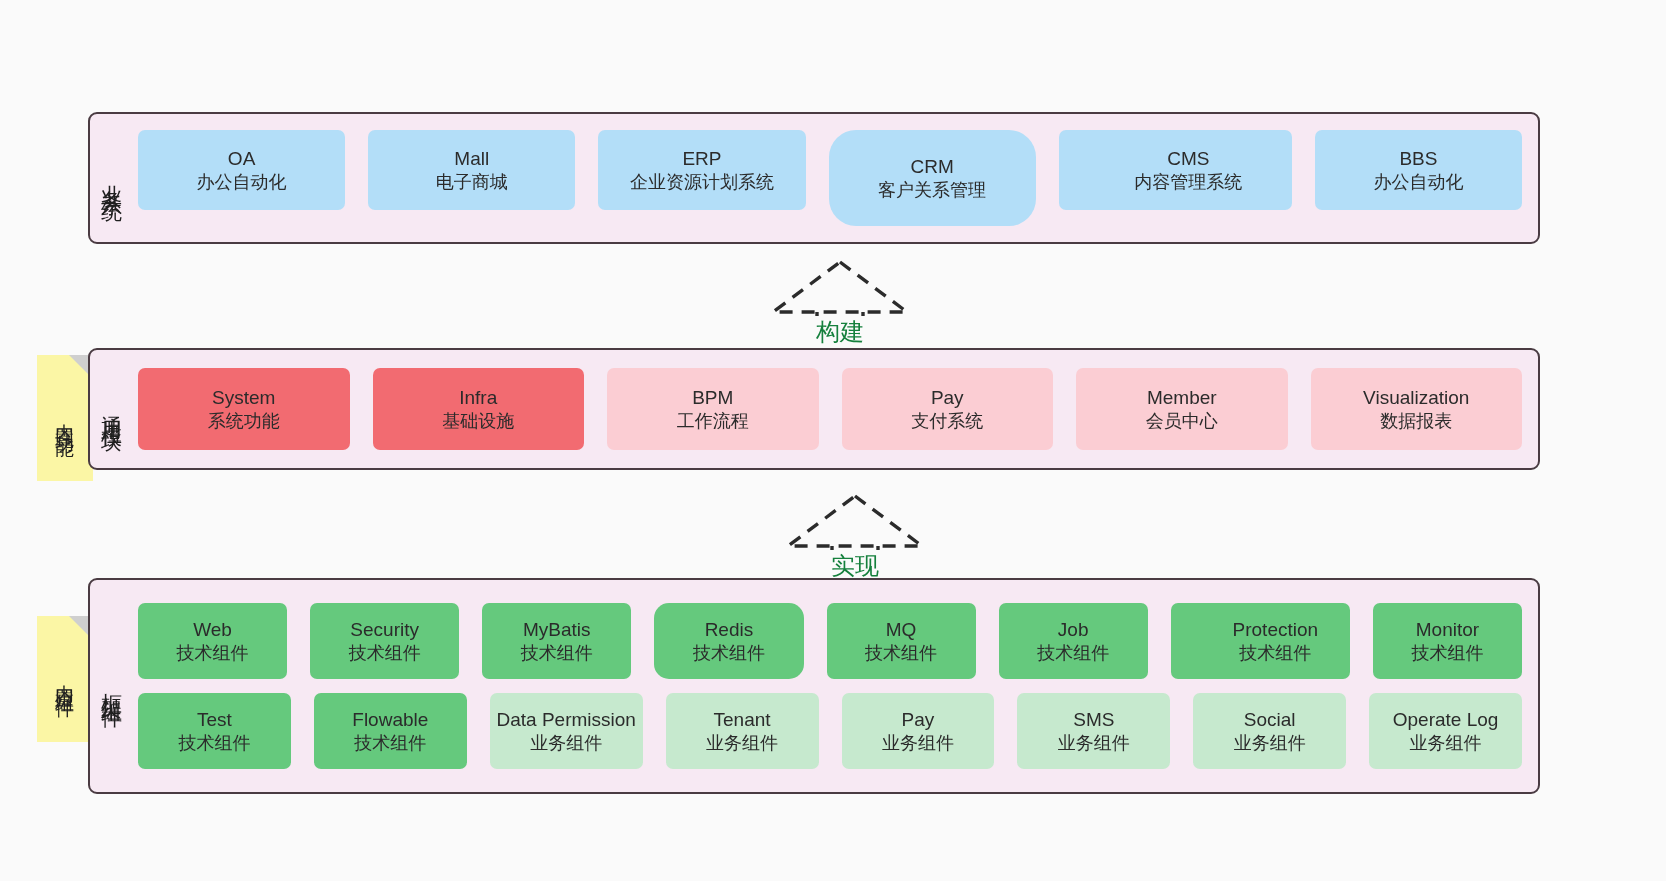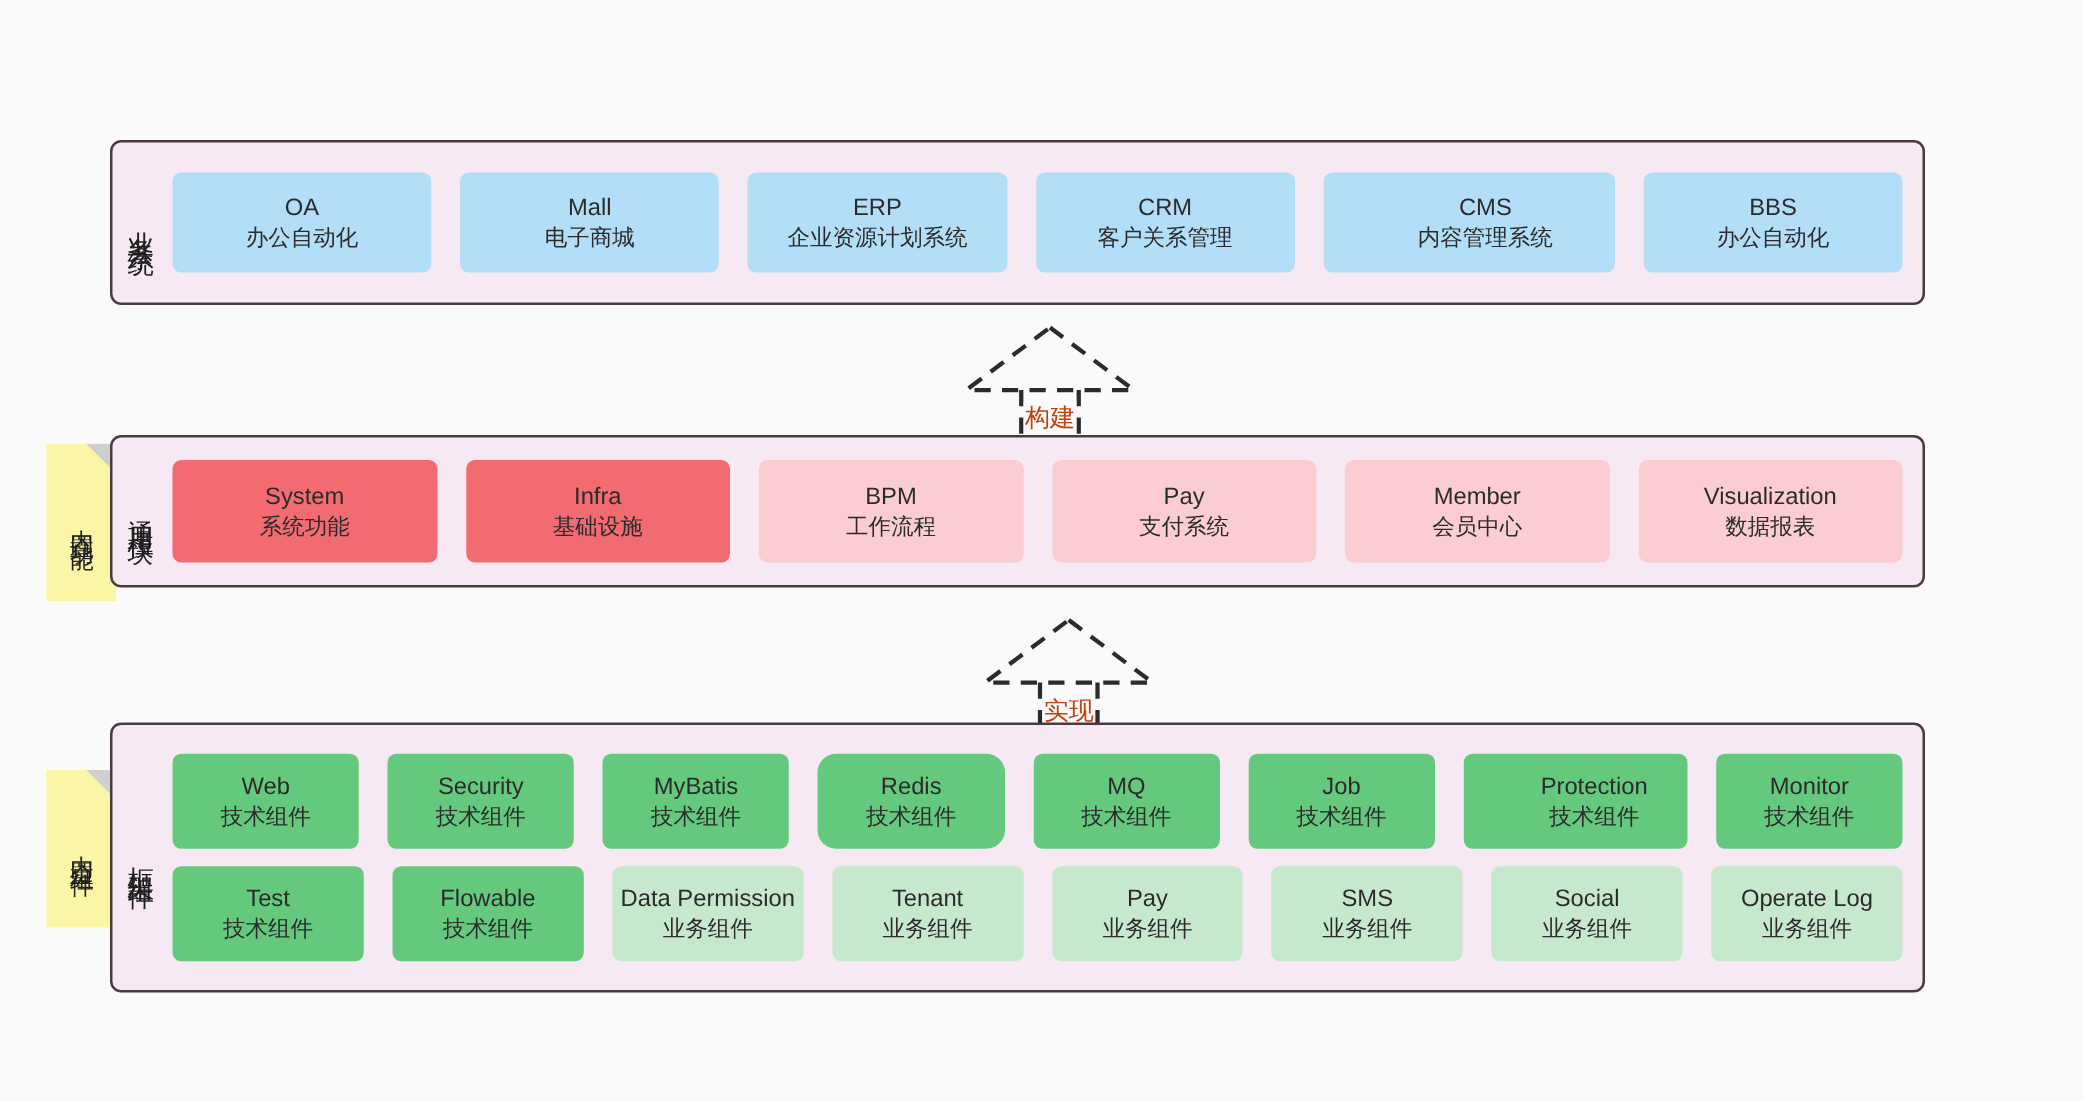--- a/index.html
+++ b/index.html
@@ -112,22 +112,22 @@
     position: absolute;
     width: 170px;
     height: 92px;
   }
   .arrow svg { display: block; overflow: visible; }
   .arrow .alabel {
     position: absolute;
     left: 50%;
     transform: translateX(-50%);
     bottom: 2px;
-    font-size: 20px;
-    color: #c2410c;
+    font-size: 24px;
+    color: #15803d;
     background: #fafafa;
     padding: 0 1px;
     white-space: nowrap;
   }
 </style>
 </head>
 <body>
 
 <div id="canvas">
 
@@ -142,21 +142,21 @@
             <div class="t-cn">办公自动化</div>
           </div>
           <div class="cell c-blue" style="height: 80px;">
             <div class="t-en">Mall</div>
             <div class="t-cn">电子商城</div>
           </div>
           <div class="cell c-blue" style="height: 80px;">
             <div class="t-en">ERP</div>
             <div class="t-cn">企业资源计划系统</div>
           </div>
-          <div class="cell c-blue" style="height: 80px;">
+          <div class="cell c-blue" style="height: 96px; border-radius: 27px;">
             <div class="t-en">CRM</div>
             <div class="t-cn">客户关系管理</div>
           </div>
           <div class="cell c-blue" style="height: 80px; padding-left: 32px;">
             <div class="t-en">CMS</div>
             <div class="t-cn">内容管理系统</div>
           </div>
           <div class="cell c-blue" style="height: 80px;">
             <div class="t-en">BBS</div>
             <div class="t-cn">办公自动化</div>

